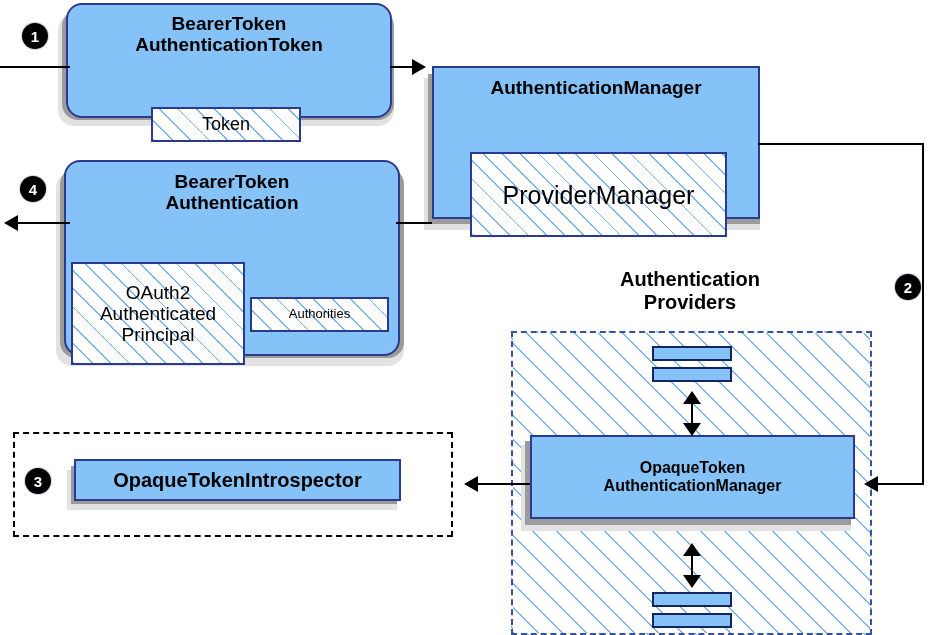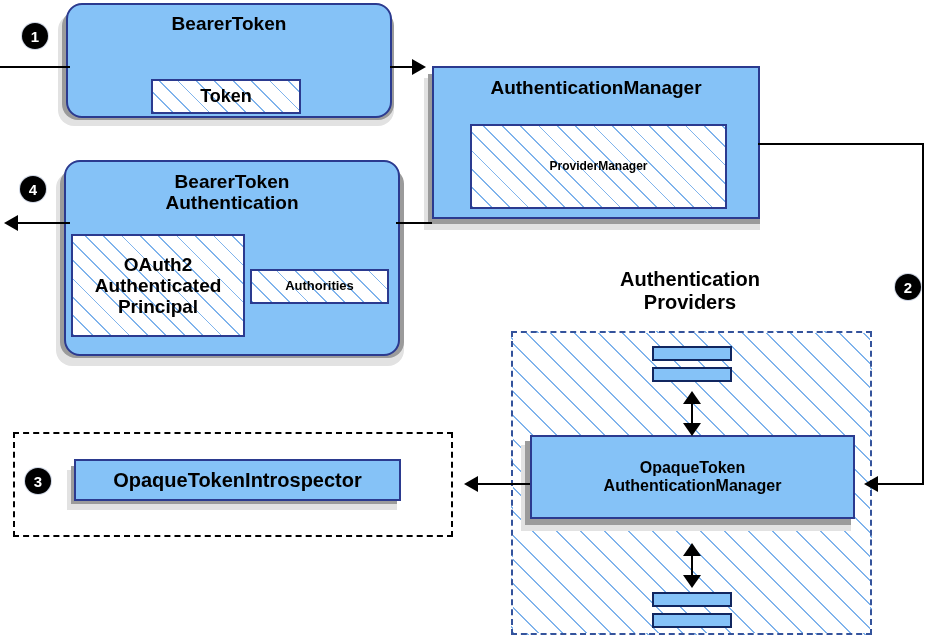--- a/index.html
+++ b/index.html
@@ -28,21 +28,21 @@
   .shadow2.rounded{border-radius:16px;}
 
   
   .hatch-white{
     background-color:#ffffff;
     background-image:repeating-linear-gradient(45deg,
         rgba(120,175,235,.95) 0px, rgba(120,175,235,.95) 1.2px,
         rgba(255,255,255,0) 1.2px, rgba(255,255,255,0) 13px);
     border:2px solid #2B3A8F;
     display:flex;align-items:center;justify-content:center;
-    text-align:center;font-weight:bold;color:#000;line-height:1.12;
+    text-align:center;font-weight:normal;color:#000;line-height:1.12;margin-top:28px;
   }
 
   
   .hatch-region{
     position:absolute;
     background-color:#ffffff;
     background-image:repeating-linear-gradient(45deg,
         rgba(120,175,235,.95) 0px, rgba(120,175,235,.95) 1.4px,
         rgba(255,255,255,0) 1.4px, rgba(255,255,255,0) 17px);
     border:2px dashed #34539C;
@@ -80,32 +80,33 @@
 
 <div id="canvas">
 
   <div class="ln-h" style="left:0px;top:66px;width:70px;"></div>
   <div class="bullet" style="left:22px;top:23px;">1</div>
 
   <div class="shadow2 rounded" style="left:58px;top:14px;width:336px;height:112px;"></div>
   <div class="shadow rounded" style="left:62px;top:10px;width:332px;height:110px;"></div>
   <div class="node blue-box rounded" style="left:66px;top:3px;width:326px;height:115px;z-index:2;flex-direction:column;justify-content:flex-start;padding-top:8px;font-size:19px;">
     <div>BearerToken</div>
+    <div>AuthenticationToken</div>
   </div>
   <div class="hatch-white" style="position:absolute;left:151px;top:79px;width:146px;height:31px;z-index:3;font-size:18px;">Token</div>
 
   <div class="ln-h" style="left:390px;top:66px;width:28px;"></div>
   <div class="arrow-r" style="left:412px;top:59px;"></div>
 
   <div class="shadow2" style="left:424px;top:78px;width:336px;height:152px;"></div>
   <div class="shadow" style="left:428px;top:74px;width:332px;height:150px;"></div>
   <div class="node blue-box" style="left:432px;top:66px;width:328px;height:153px;z-index:2;flex-direction:column;justify-content:flex-start;padding-top:9px;font-size:19px;">
     <div>AuthenticationManager</div>
   </div>
-  <div class="hatch-white" style="position:absolute;left:470px;top:124px;width:253px;height:81px;z-index:3;font-size:12px;">ProviderManager</div>
+  <div class="hatch-white" style="position:absolute;left:470px;top:124px;width:253px;height:81px;z-index:3;font-size:25px;">ProviderManager</div>
 
   <div class="ln-h" style="left:758px;top:143px;width:166px;"></div>
   <div class="ln-v" style="left:922px;top:143px;height:341px;"></div>
   <div class="ln-h" style="left:878px;top:483px;width:46px;"></div>
   <div class="arrow-l" style="left:864px;top:476px;"></div>
   <div class="bullet" style="left:895px;top:274px;">2</div>
 
   <div class="ln-h" style="left:396px;top:222px;width:36px;"></div>
   <div class="ln-h" style="left:18px;top:222px;width:52px;"></div>
   <div class="arrow-l" style="left:4px;top:215px;"></div>

